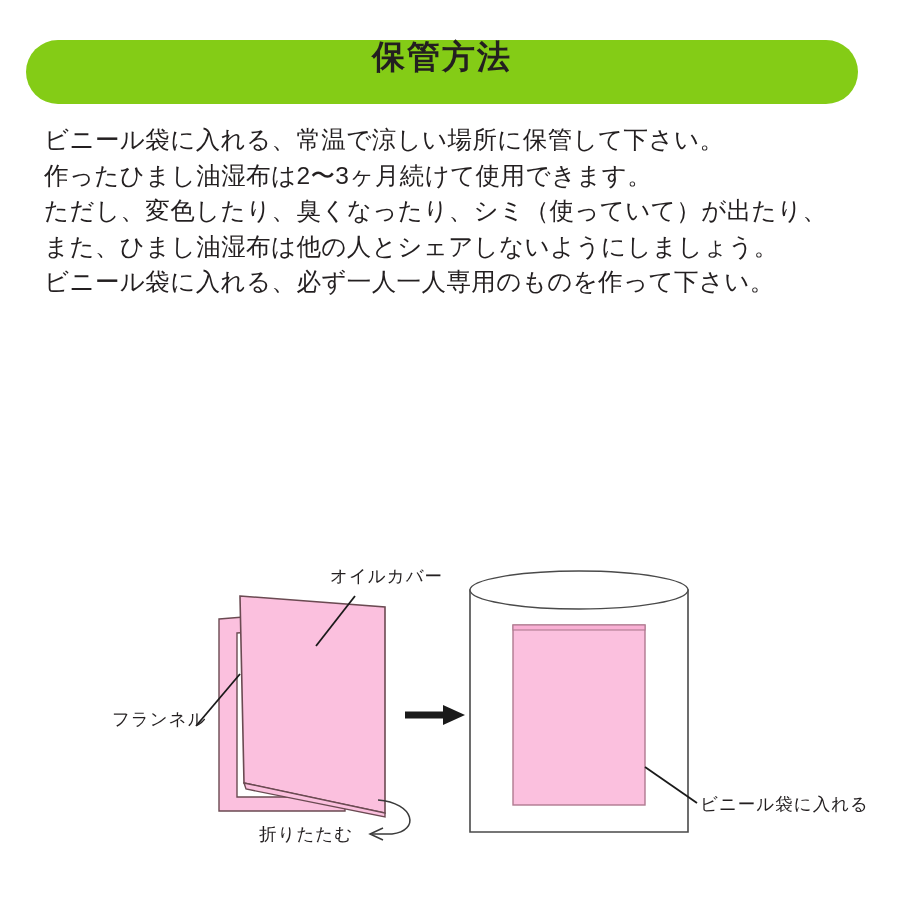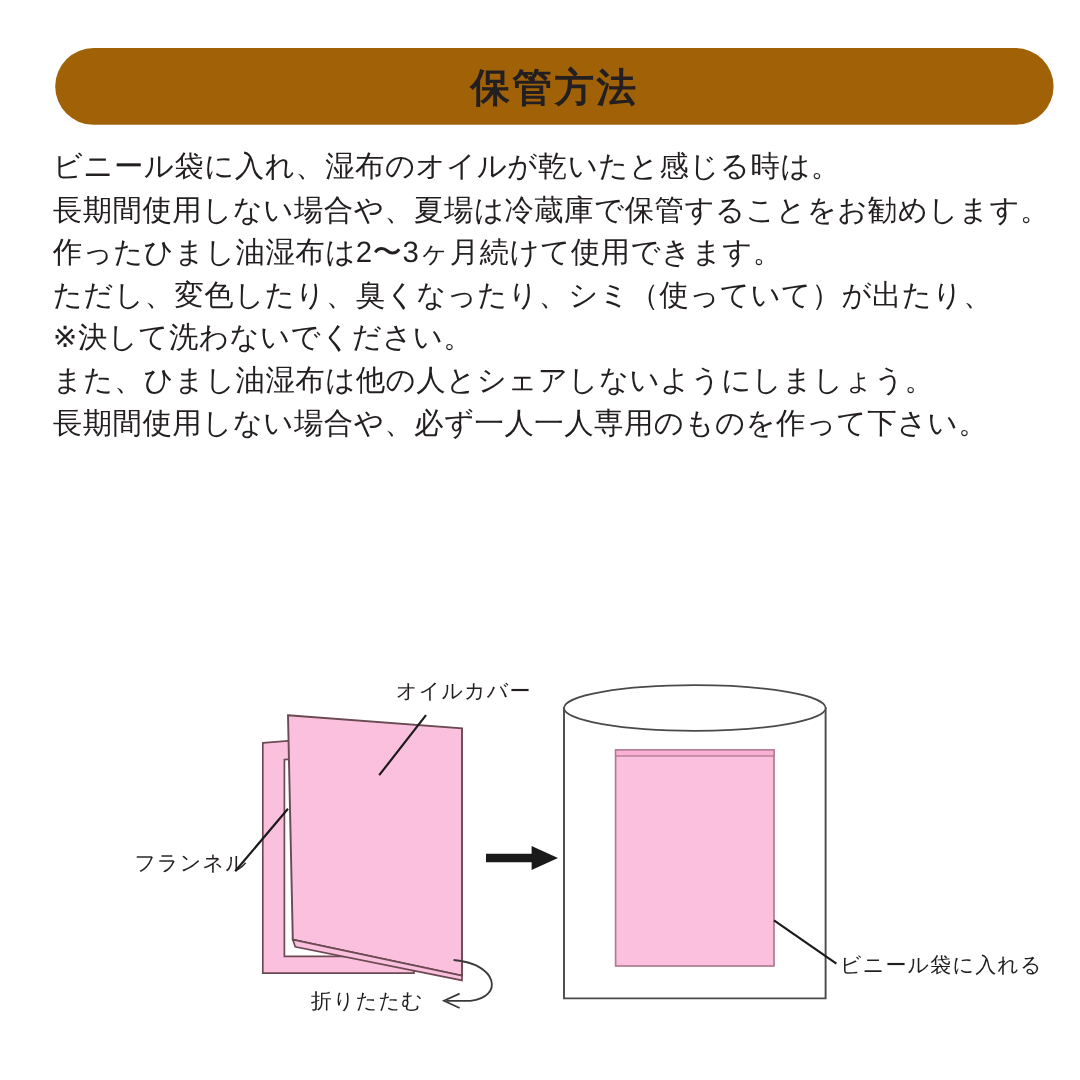--- a/index.html
+++ b/index.html
@@ -12,28 +12,28 @@
     height: 900px;
     position: relative;
     overflow: hidden;
     font-family: "Liberation Sans", "DejaVu Sans", sans-serif;
     color: #231f20;
   }
 
   
   #header-banner {
     position: absolute;
-    left: 46px;
+    left: 26px;
     top: 40px;
     width: 832px;
     height: 64px;
-    background: #a16207;
+    background: #84cc16;
     border-radius: 34px;
     display: flex;
-    align-items: center;
+    align-items: flex-start;
     justify-content: center;
   }
   #page-title {
     font-size: 33px;
     font-weight: 700;
     letter-spacing: 2px;
     color: #231f20;
     line-height: 1;
     white-space: nowrap;
   }
@@ -74,27 +74,25 @@
   }
 </style>
 </head>
 <body>
 
 <div id="header-banner">
   <div id="page-title">保管方法</div>
 </div>
 
 <div id="body-text">
-  <div class="text-line">ビニール袋に入れ、湿布のオイルが乾いたと感じる時は。</div>
-  <div class="text-line">長期間使用しない場合や、夏場は冷蔵庫で保管することをお勧めします。</div>
+  <div class="text-line">ビニール袋に入れる、常温で涼しい場所に保管して下さい。</div>
   <div class="text-line">作ったひまし油湿布は2〜3ヶ月続けて使用できます。</div>
   <div class="text-line">ただし、変色したり、臭くなったり、シミ（使っていて）が出たり、</div>
-  <div class="text-line">※決して洗わないでください。</div>
   <div class="text-line">また、ひまし油湿布は他の人とシェアしないようにしましょう。</div>
-  <div class="text-line">長期間使用しない場合や、必ず一人一人専用のものを作って下さい。</div>
+  <div class="text-line">ビニール袋に入れる、必ず一人一人専用のものを作って下さい。</div>
 </div>
 
 <div id="diagram">
   <svg id="diagram-svg" viewBox="0 0 900 330" xmlns="http://www.w3.org/2000/svg">
 
     <polygon points="219,74 345,64 345,266 219,266" fill="#fbc0de" stroke="#6b4a52" stroke-width="1.4"></polygon>
 
     <polygon points="237,88 345,80 345,252 237,252" fill="#ffffff" stroke="#6b4a52" stroke-width="1.4"></polygon>
 
     <polygon points="240,51 385,62 385,268 244,238" fill="#fbc0de" stroke="#6b4a52" stroke-width="1.6"></polygon>

